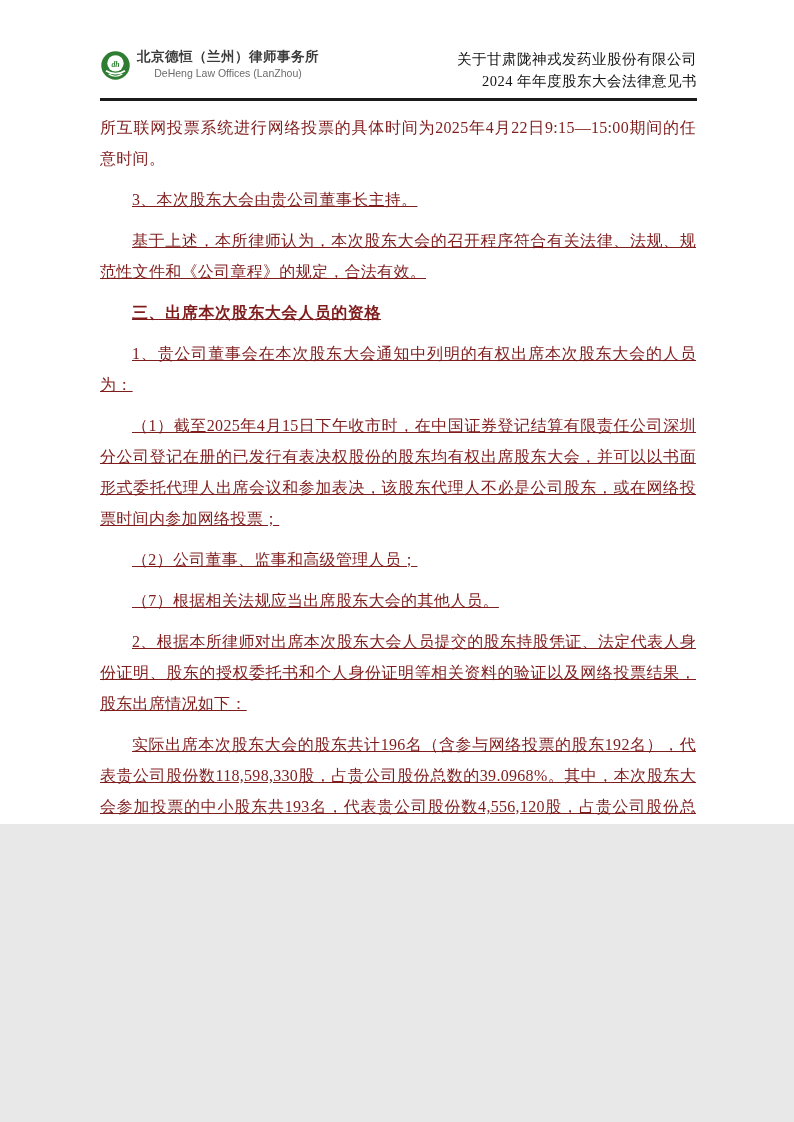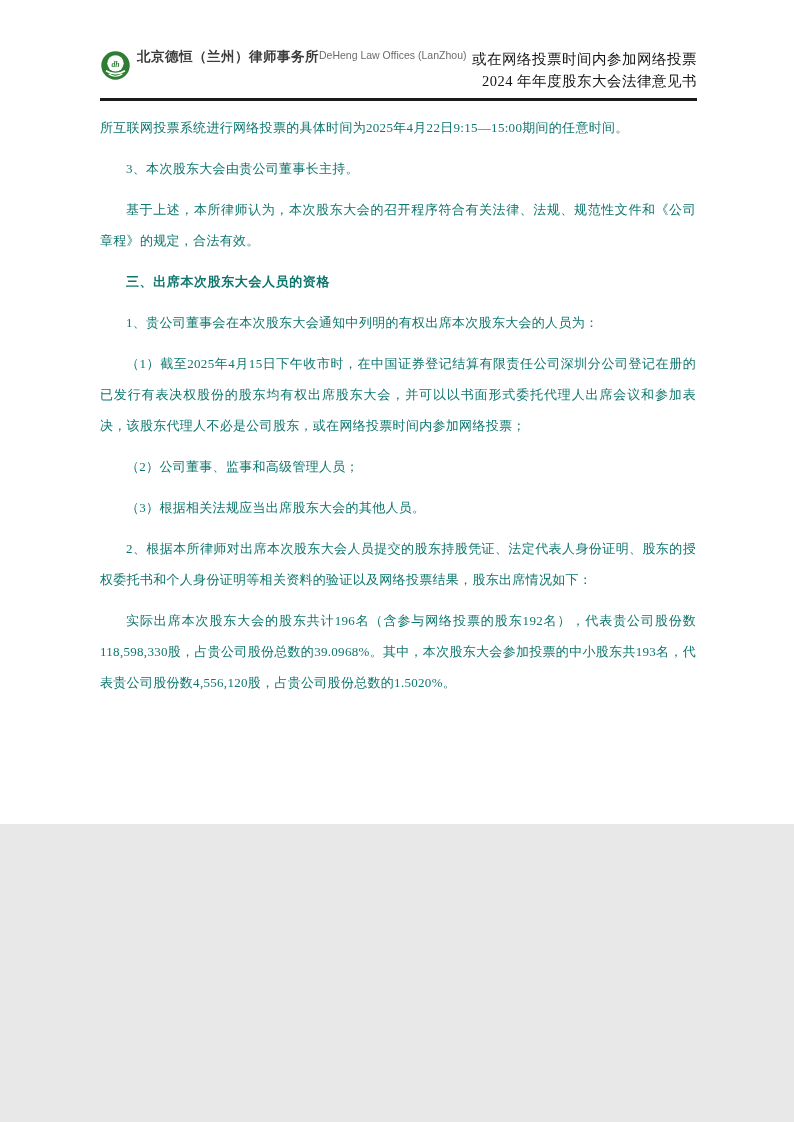--- a/index.html
+++ b/index.html
@@ -24,34 +24,35 @@
     display: flex;
     justify-content: space-between;
     align-items: flex-start;
   }
   .firm-block { display: flex; align-items: flex-start; gap: 6px; }
   .logo {
     width: 31px; height: 31px;
     flex: 0 0 auto;
     margin-top: 2px;
   }
-  .firm-names { display: flex; flex-direction: row; }
+  .firm-names { display: flex; flex-direction: column; }
   .firm-cn {
     font-family: "Liberation Sans", "DejaVu Sans", sans-serif;
     font-size: 13.5px;
     font-weight: bold;
     color: #3b3b3b;
     letter-spacing: 0.5px;
     line-height: 18px;
   }
   .firm-en {
     font-family: "Liberation Sans", "DejaVu Sans", sans-serif;
     font-size: 10.5px;
     color: #6b6b6b;
     line-height: 14px;
+    text-align: center;
   }
   .doc-titles {
     text-align: right;
     font-size: 14.5px;
     color: #141414;
     line-height: 22px;
     letter-spacing: 0.5px;
   }
   .header-rule {
     position: absolute;
@@ -61,30 +62,30 @@
     height: 2.5px;
     background: #1b1b1b;
   }
 
   
   .doc-body {
     position: absolute;
     left: 100px;
     top: 112px;
     width: 596px;
-    font-size: 13px;
-    color: #0f766e;
+    font-size: 16px;
+    color: #7f1d1d;
     text-align: justify;
   }
   .para {
     line-height: 31px;
     margin-bottom: 10px;
     letter-spacing: 0.3px;
   }
-  .para.indent { text-indent: 2em; }
+  .para.indent { text-indent: 2em; text-decoration: underline; }
   .para.heading { font-weight: bold; letter-spacing: 0.6px; }
   .para.space-before { }
 
   
   .footer {
     position: absolute;
     left: 0;
     top: 1028px;
     width: 794px;
     text-align: center;
@@ -107,35 +108,35 @@
         <text x="18" y="19.5" font-size="9" font-weight="bold" font-style="italic" text-anchor="middle" fill="#2e7d32" font-family="Liberation Serif, serif">dh</text>
         <path d="M7 24 Q18 31 29 24" stroke="#ffffff" stroke-width="2" fill="none"></path>
         <path d="M10 28 Q18 33 26 28" stroke="#ffffff" stroke-width="1.4" fill="none"></path>
       </svg>
       <div class="firm-names">
         <span class="firm-cn">北京德恒（兰州）律师事务所</span>
         <span class="firm-en">DeHeng Law Offices (LanZhou)</span>
       </div>
     </div>
     <div class="doc-titles">
-      <div>或在网络投票时间内参加网络投票</div>
+      <div>关于甘肃陇神戎发药业股份有限公司</div>
       <div>2024 年年度股东大会法律意见书</div>
     </div>
   </div>
 
   <div class="header-rule"></div>
 
   <div class="doc-body">
       <p class="para">所互联网投票系统进行网络投票的具体时间为2025年4月22日9:15—15:00期间的任意时间。</p>
       <p class="para indent">3、本次股东大会由贵公司董事长主持。</p>
       <p class="para indent">基于上述，本所律师认为，本次股东大会的召开程序符合有关法律、法规、规范性文件和《公司章程》的规定，合法有效。</p>
       <p class="para indent heading space-before">三、出席本次股东大会人员的资格</p>
       <p class="para indent">1、贵公司董事会在本次股东大会通知中列明的有权出席本次股东大会的人员为：</p>
       <p class="para indent">（1）截至2025年4月15日下午收市时，在中国证券登记结算有限责任公司深圳分公司登记在册的已发行有表决权股份的股东均有权出席股东大会，并可以以书面形式委托代理人出席会议和参加表决，该股东代理人不必是公司股东，或在网络投票时间内参加网络投票；</p>
       <p class="para indent">（2）公司董事、监事和高级管理人员；</p>
-      <p class="para indent">（3）根据相关法规应当出席股东大会的其他人员。</p>
+      <p class="para indent">（7）根据相关法规应当出席股东大会的其他人员。</p>
       <p class="para indent">2、根据本所律师对出席本次股东大会人员提交的股东持股凭证、法定代表人身份证明、股东的授权委托书和个人身份证明等相关资料的验证以及网络投票结果，股东出席情况如下：</p>
       <p class="para indent">实际出席本次股东大会的股东共计196名（含参与网络投票的股东192名），代表贵公司股份数118,598,330股，占贵公司股份总数的39.0968%。其中，本次股东大会参加投票的中小股东共193名，代表贵公司股份数4,556,120股，占贵公司股份总数的1.5020%。</p>
     </div>
 
   <div class="footer">- 3 -</div>
 
 </div>
 
 </body></html>

